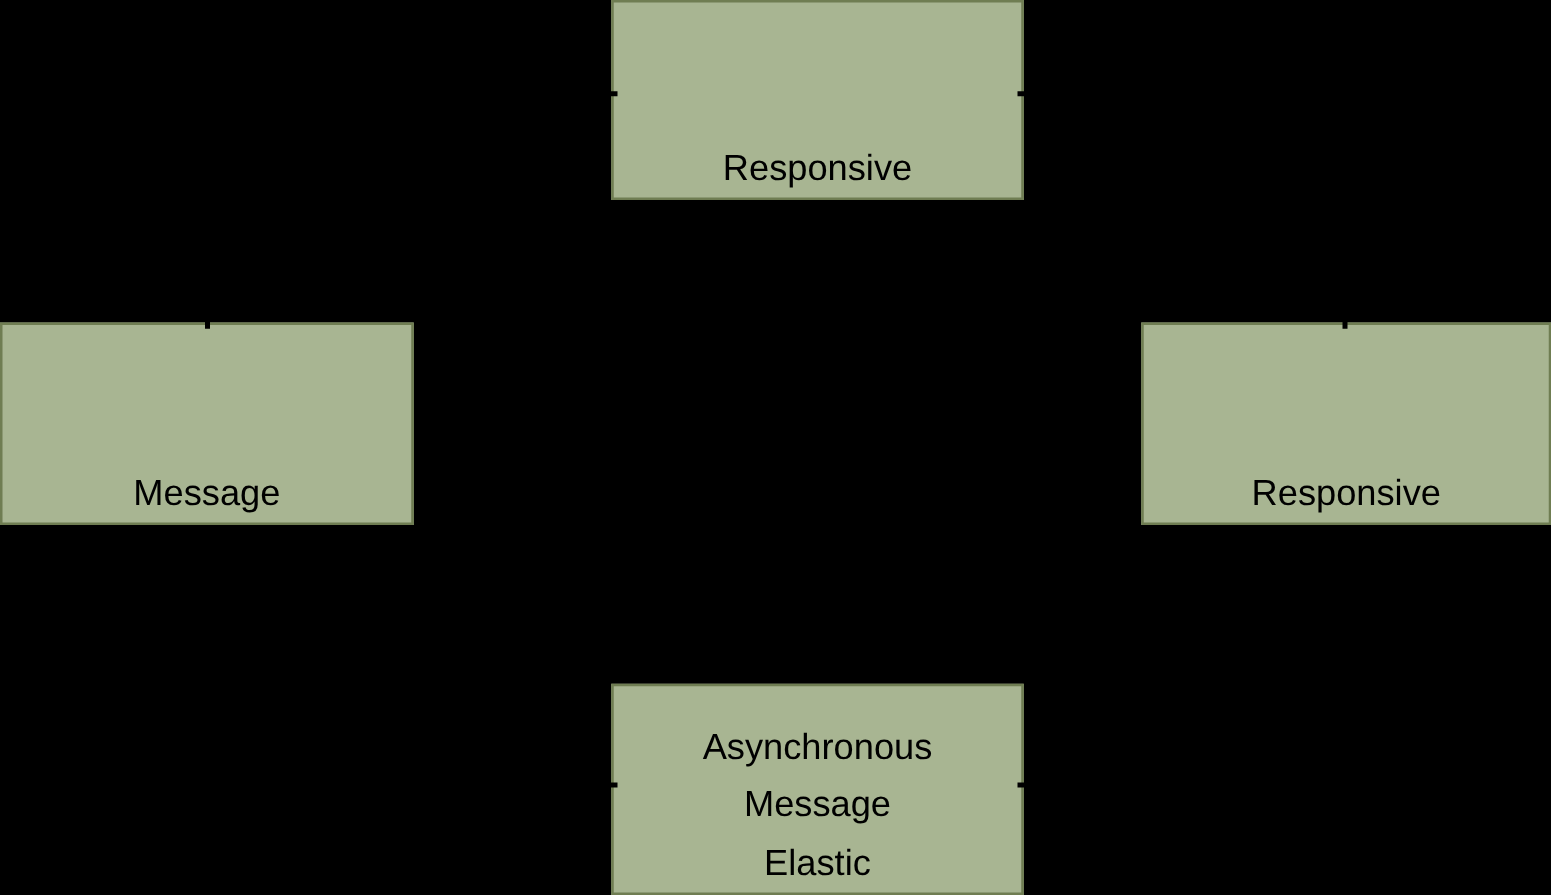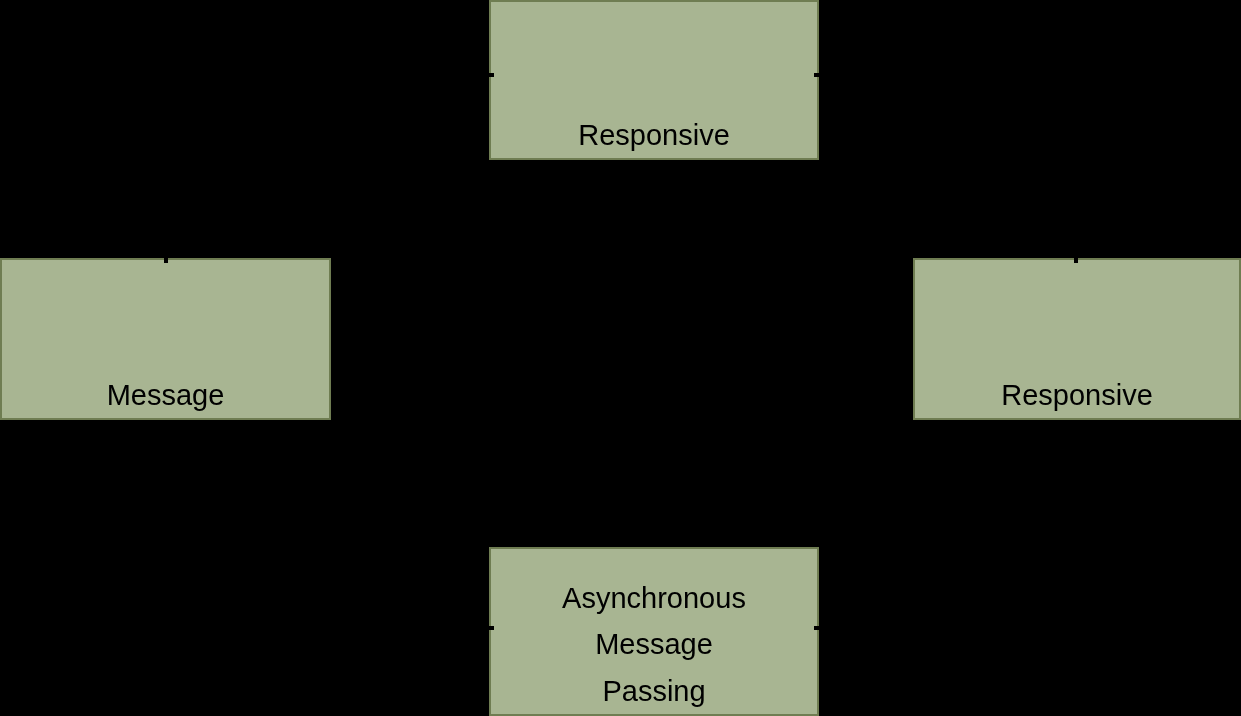--- a/index.html
+++ b/index.html
@@ -62,21 +62,21 @@
     <span class="label">Message</span>
   </div>
 
   <div class="node node-resilient">
     <span class="label">Responsive</span>
   </div>
 
   <div class="node node-async">
     <span class="label">Asynchronous
 Message
-Passing</span>
+Elastic</span>
   </div>
 
   <div class="tick tick-resp-left"></div>
   <div class="tick tick-resp-right"></div>
   <div class="tick tick-elastic-top"></div>
   <div class="tick tick-resilient-top"></div>
   <div class="tick tick-async-left"></div>
   <div class="tick tick-async-right"></div>
 
 </div>

